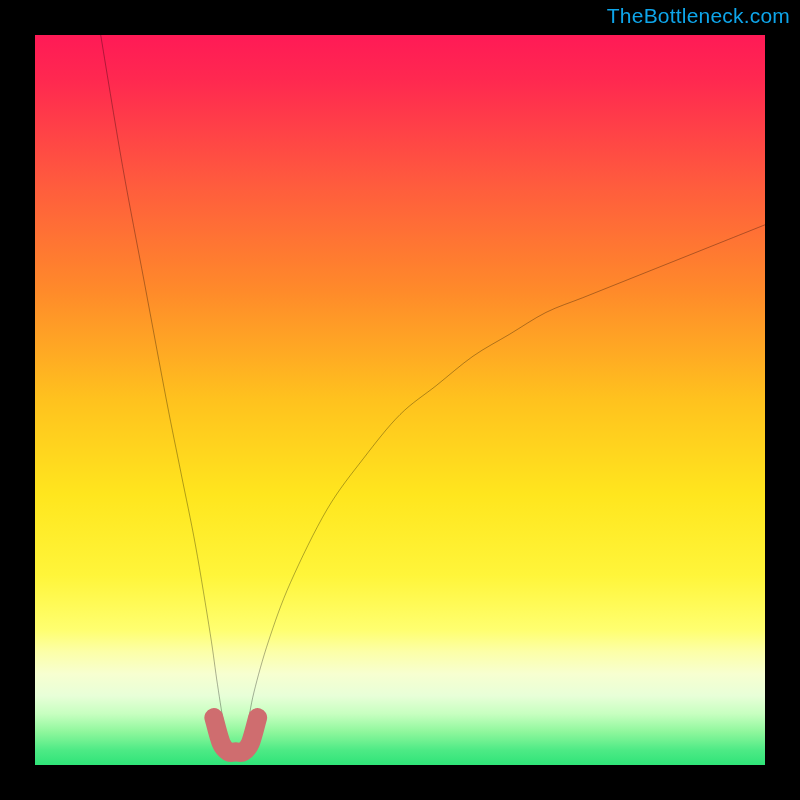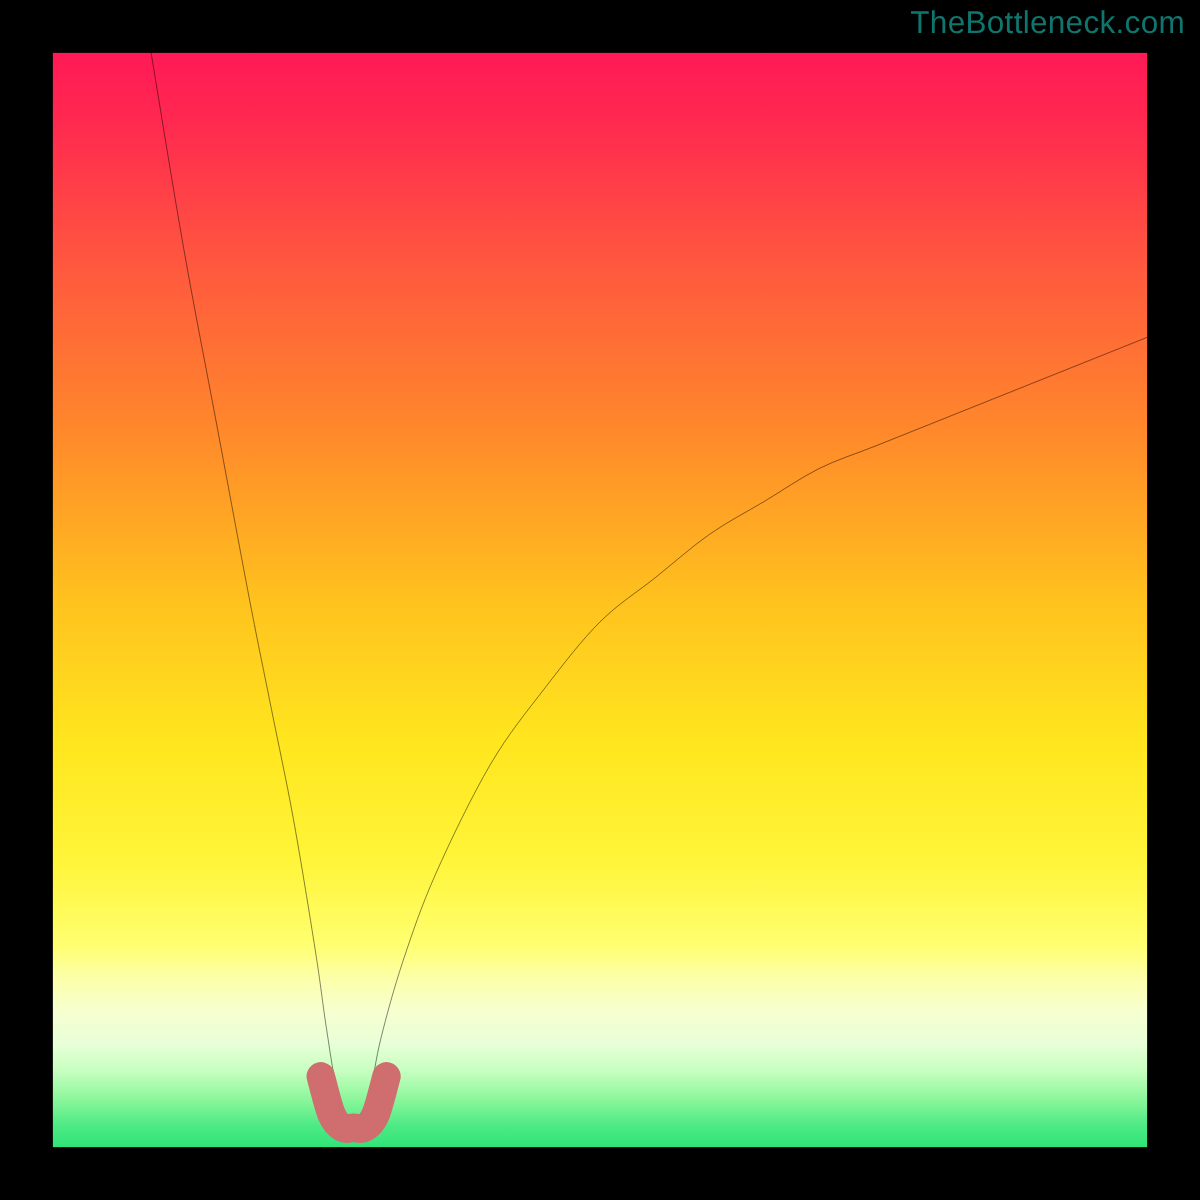--- a/index.html
+++ b/index.html
@@ -13,21 +13,21 @@
   }
   .frame {
     position: absolute;
     inset: 0;
     background: #000;
   }
   .watermark {
     position: absolute;
     top: 4px;
     right: 10px;
-    color: #0f766e;
+    color: #0ea5e9;
     font-size: 21px;
     font-weight: 400;
     letter-spacing: 0.2px;
     z-index: 5;
   }
   .plot {
     position: absolute;
     left: 35px;
     top: 35px;
     width: 730px;

